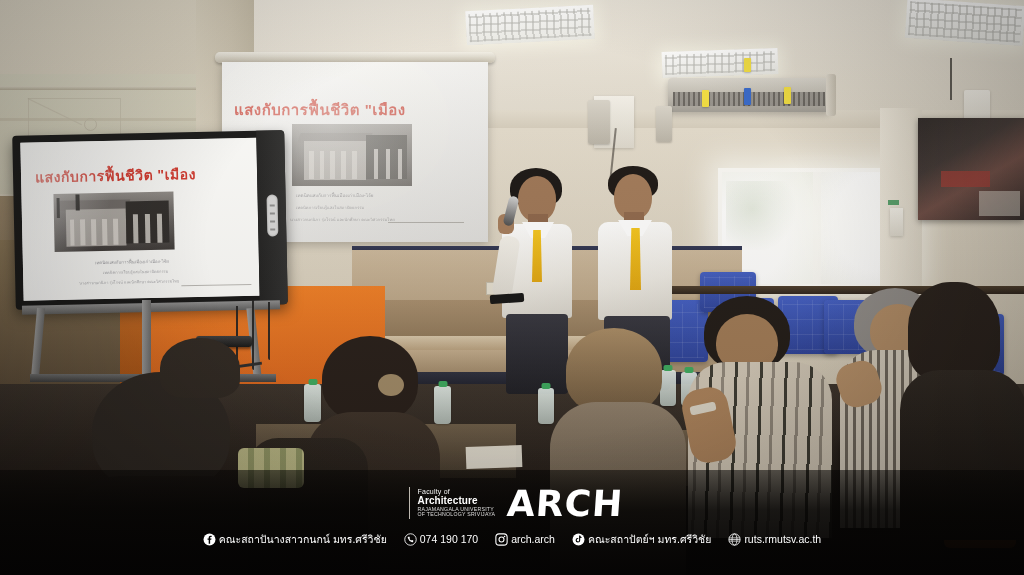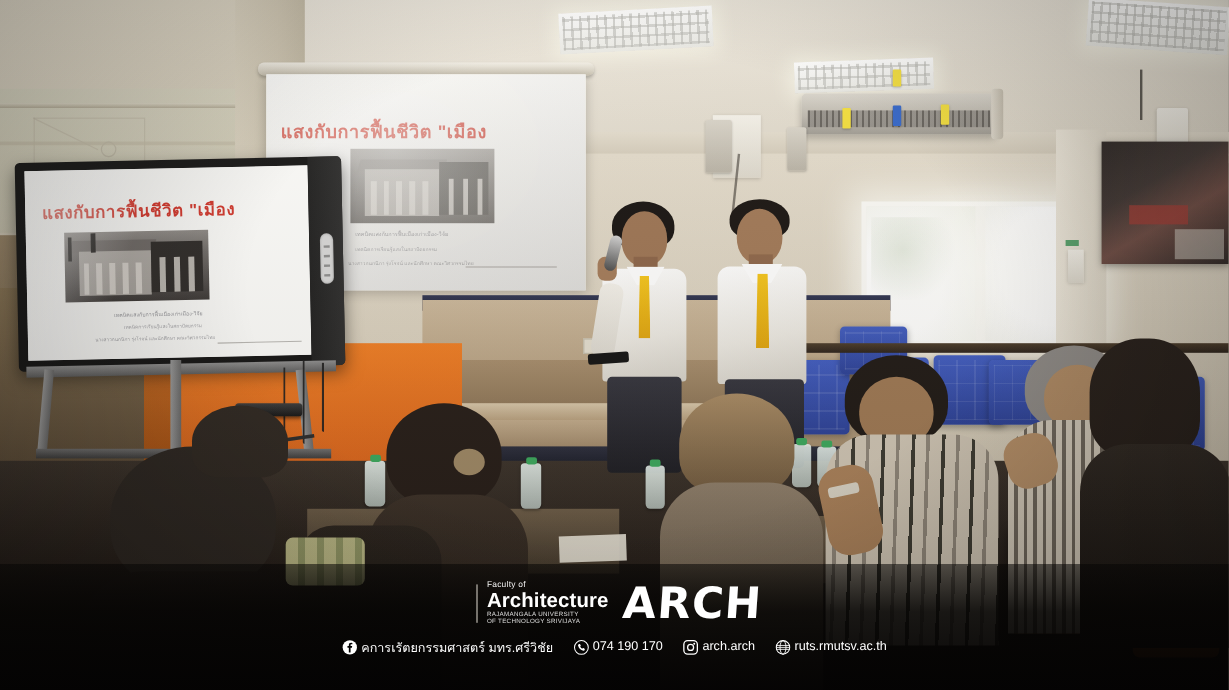--- a/index.html
+++ b/index.html
@@ -181,21 +181,21 @@
   #footer{left:0;bottom:0;width:1024px;height:105px;pointer-events:auto;
     background:linear-gradient(180deg,rgba(6,5,4,.55) 0%,rgba(6,5,4,.88) 38%,rgba(4,3,3,.97) 100%);}
   #logo-row{position:absolute;left:0;top:12px;width:1024px;height:42px;
     display:flex;align-items:center;justify-content:center;gap:0;}
   .ruts-word{font-weight:800;font-size:34px;letter-spacing:-1px;color:#fff;line-height:1;position:relative;}
   .ruts-s{color:#f5a623;}
   #ruts-underline{position:absolute;left:36px;bottom:2px;width:40px;height:5px;background:#f5a623;}
   #logo-divider{width:1px;height:32px;background:#bdb8b0;margin:0 8px;}
   #faculty-block{display:flex;flex-direction:column;justify-content:center;color:#fff;line-height:1.08;}
   .fac-small{font-size:7px;letter-spacing:.2px;opacity:.95;}
-  .fac-big{font-size:17px;font-weight:700;letter-spacing:.1px;text-align:right;}
+  .fac-big{font-size:10px;font-weight:700;letter-spacing:.1px;}
   .fac-tiny{font-size:5.2px;letter-spacing:.25px;opacity:.85;}
   .arch-word{font-size:36px;font-weight:700;color:#fff;letter-spacing:1px;
     font-family:"DejaVu Sans",sans-serif;margin-left:12px;
     transform:skewX(-4deg);}
   #contact-row{position:absolute;left:0;top:58px;width:1024px;height:22px;
     display:flex;align-items:center;justify-content:center;gap:17px;color:#fff;font-size:10.5px;}
   .contact-item{display:flex;align-items:center;gap:3px;white-space:nowrap;}
   .cicon{width:13px;height:13px;flex:0 0 13px;display:inline-block;}
   .cicon svg{display:block;}
 </style>
@@ -512,21 +512,21 @@
 
     <div id="contact-row">
 
       <div class="contact-item">
         <span class="cicon">
           <svg viewBox="0 0 24 24" width="13" height="13">
               <circle cx="12" cy="12" r="11" fill="#fff"></circle>
           <path d="M13.2 20V12.6h2.1l.35-2.6h-2.45V8.5c0-.72.2-1.2 1.25-1.2H16V5.06A17 17 0 0 0 13.95 4.95c-2.05 0-3.45 1.25-3.45 3.55V10H8.4v2.6h2.1V20z" fill="#000"></path>
             </svg>
         </span>
-        <span>คการเรัตยกรรมศาสตร์ มทร.ศรีวิชัย</span>
+        <span>คณะสถาปันางสาวกนกน์ มทร.ศรีวิชัย</span>
       </div>
 
       <div class="contact-item">
         <span class="cicon">
           <svg viewBox="0 0 24 24" width="13" height="13">
               <circle cx="12" cy="12" r="10.6" fill="none" stroke="#fff" stroke-width="1.6"></circle>
           <path d="M8.6 6.8c.5-.3 1.1-.1 1.4.4l.9 1.6c.25.45.15 1-.25 1.3l-.7.55a7.5 7.5 0 0 0 3.4 3.4l.55-.7c.3-.4.85-.5 1.3-.25l1.6.9c.5.3.7.9.4 1.4l-.7 1.2c-.3.5-.9.75-1.45.6A12.4 12.4 0 0 1 6.8 8.95c-.15-.55.1-1.15.6-1.45z" fill="#fff"></path>
             </svg>
         </span>
         <span>074 190 170</span>
@@ -536,20 +536,29 @@
         <span class="cicon">
           <svg viewBox="0 0 24 24" width="13" height="13">
               <rect x="1.6" y="1.6" width="20.8" height="20.8" rx="6" fill="none" stroke="#fff" stroke-width="2"></rect>
           <circle cx="12" cy="12" r="4.6" fill="none" stroke="#fff" stroke-width="2"></circle>
           <circle cx="17.6" cy="6.4" r="1.5" fill="#fff"></circle>
             </svg>
         </span>
         <span>arch.arch</span>
       </div>
 
+      <div class="contact-item">
+        <span class="cicon">
+          <svg viewBox="0 0 24 24" width="13" height="13">
+              <circle cx="12" cy="12" r="11" fill="#fff"></circle>
+          <path d="M13.1 4.6h2.15c.15 1.35 1 2.5 2.35 2.75v2.1a4.8 4.8 0 0 1-2.4-.75v4.6a4.3 4.3 0 1 1-4.3-4.3c.22 0 .43.02.63.05v2.2a2.15 2.15 0 1 0 1.57 2.07z" fill="#000"></path>
+            </svg>
+        </span>
+        <span>คณะสถาปัตย์ฯ มทร.ศรีวิชัย</span>
+      </div>
 
       <div class="contact-item">
         <span class="cicon">
           <svg viewBox="0 0 24 24" width="13" height="13">
               <circle cx="12" cy="12" r="10.4" fill="none" stroke="#fff" stroke-width="1.6"></circle>
           <ellipse cx="12" cy="12" rx="4.6" ry="10.4" fill="none" stroke="#fff" stroke-width="1.4"></ellipse>
           <path d="M2 9h20M2 15h20M1.7 12h20.6" stroke="#fff" stroke-width="1.3"></path>
             </svg>
         </span>
         <span>ruts.rmutsv.ac.th</span>

